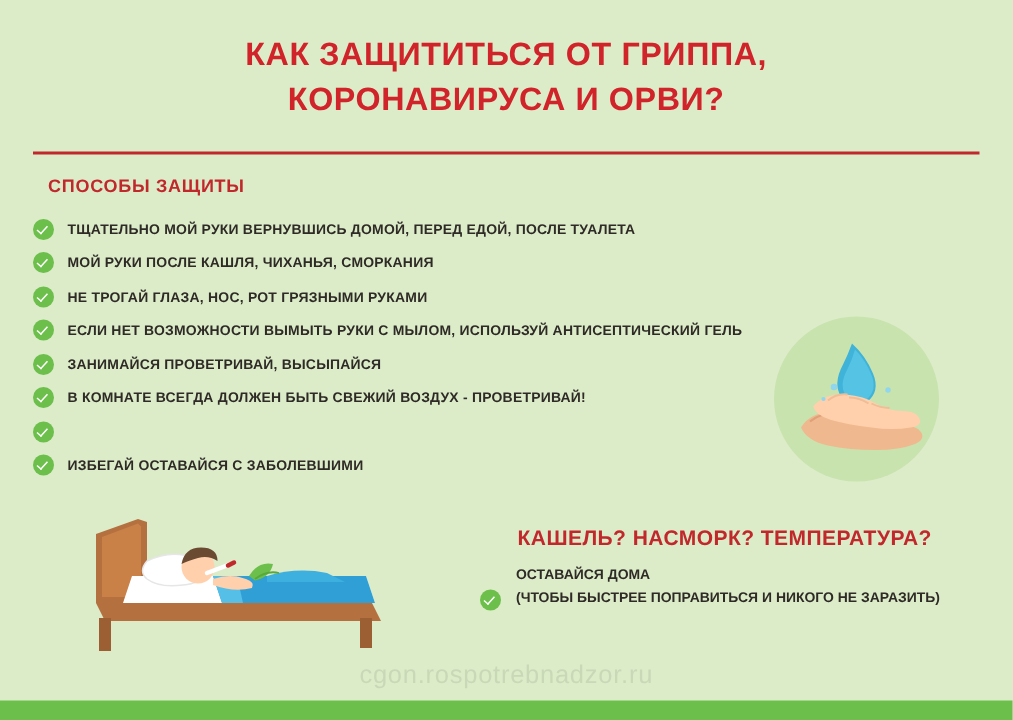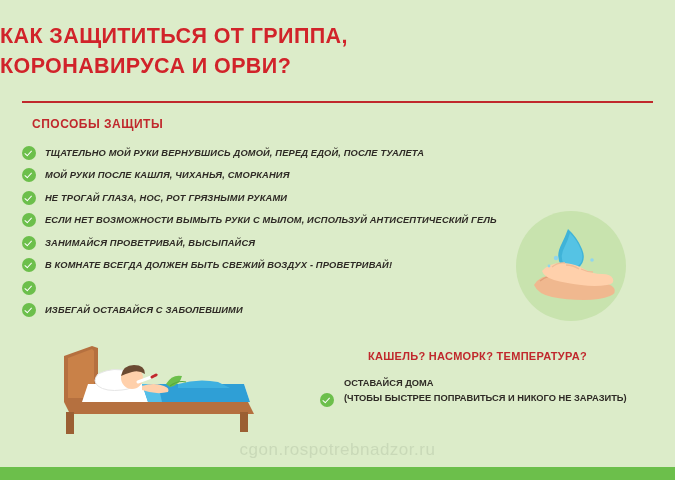--- a/index.html
+++ b/index.html
@@ -20,20 +20,21 @@
     height: 480px;
     background: #dcecc9;
     box-sizing: border-box;
   }
   
   .title {
     position: absolute;
     top: 22px;
     left: 0;
     width: 675px;
+    text-align: center;
     color: #d1232a;
     font-size: 21.5px;
     font-weight: bold;
     letter-spacing: 0.4px;
     line-height: 1.38;
   }
   .title-line {
     display: block;
   }
   .rule {
@@ -59,21 +60,20 @@
     position: absolute;
     top: 142px;
     left: 22px;
     width: 500px;
   }
   .bullet {
     display: flex;
     align-items: center;
     height: 21.5px;
     margin-bottom: 1px;
-    font-style: italic;
   }
   .check {
     flex: 0 0 auto;
     width: 14px;
     height: 14px;
     border-radius: 50%;
     background: #6cbf4b;
     position: relative;
     margin-right: 9px;
   }
@@ -104,24 +104,23 @@
     height: 110px;
     border-radius: 50%;
     background: #c8e3ae;
   }
   
   .q-heading {
     position: absolute;
     top: 350px;
     left: 345px;
     color: #c0282c;
-    font-size: 11px;
+    font-size: 14px;
     font-weight: bold;
     letter-spacing: 0.3px;
-    margin-left: 23px;
   }
   .stay-home {
     position: absolute;
     top: 376px;
     left: 320px;
     display: flex;
     align-items: flex-end;
   }
   .stay-home .check {
     margin-top: 2px;

